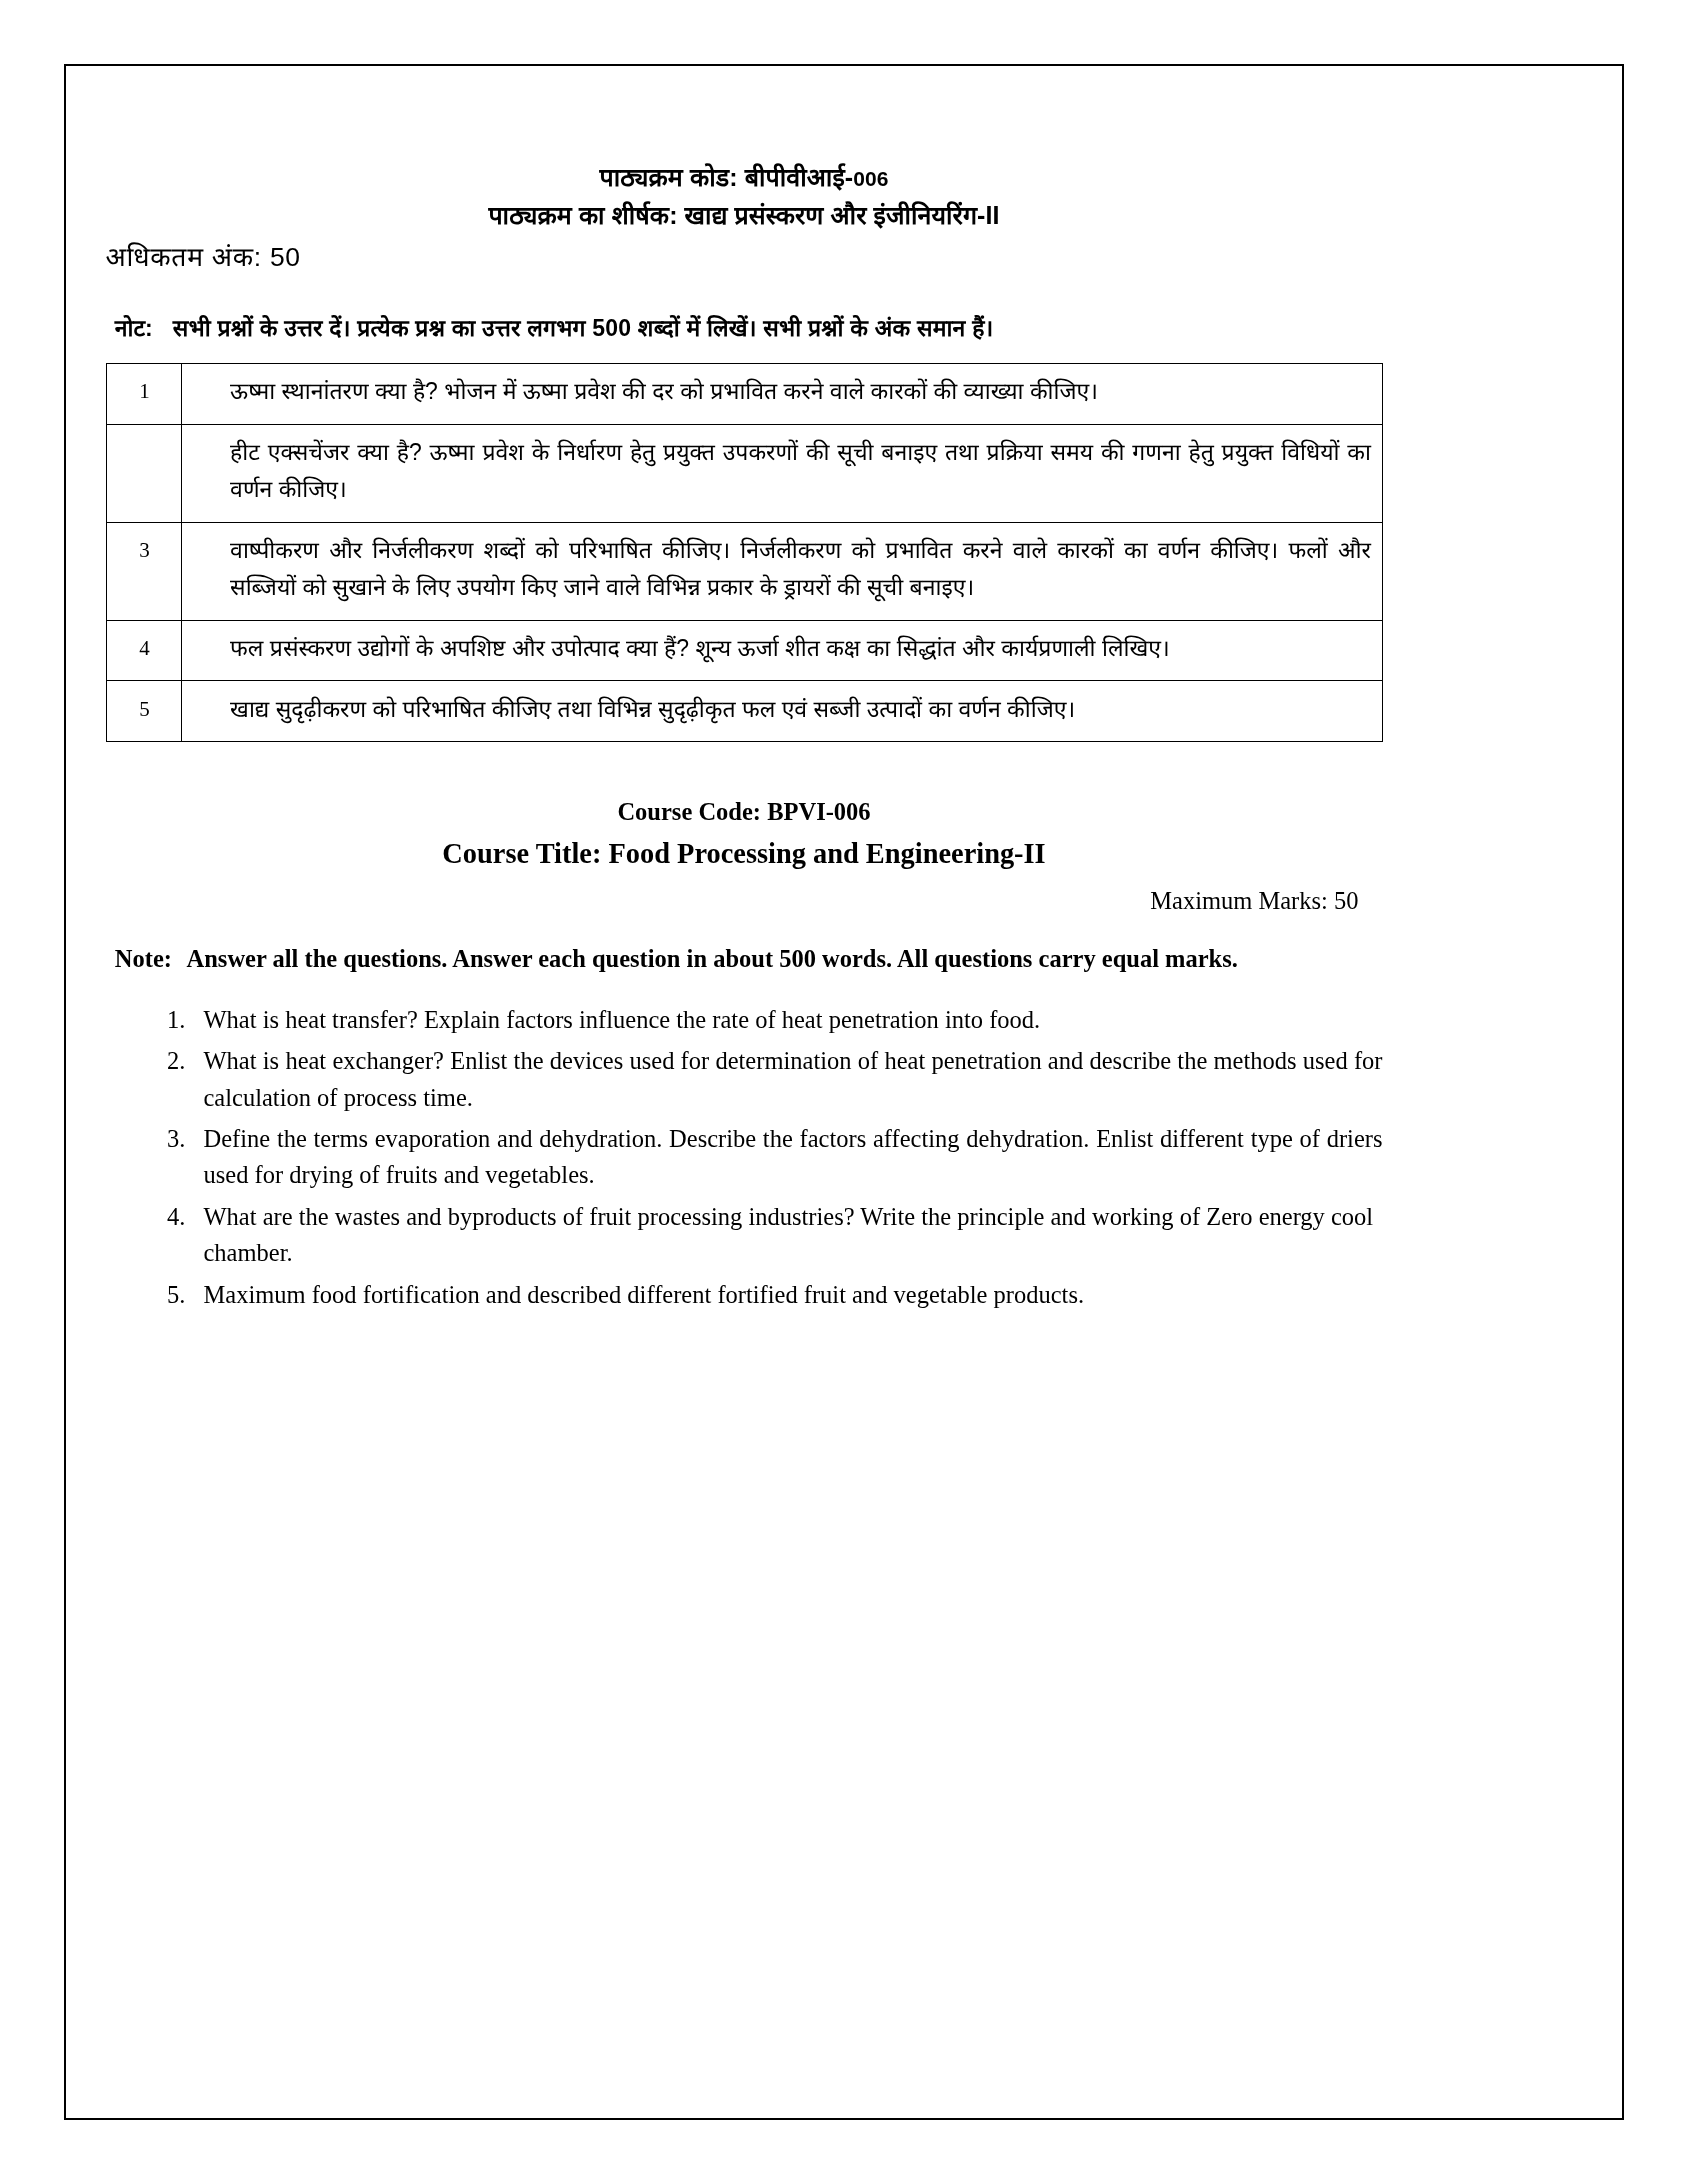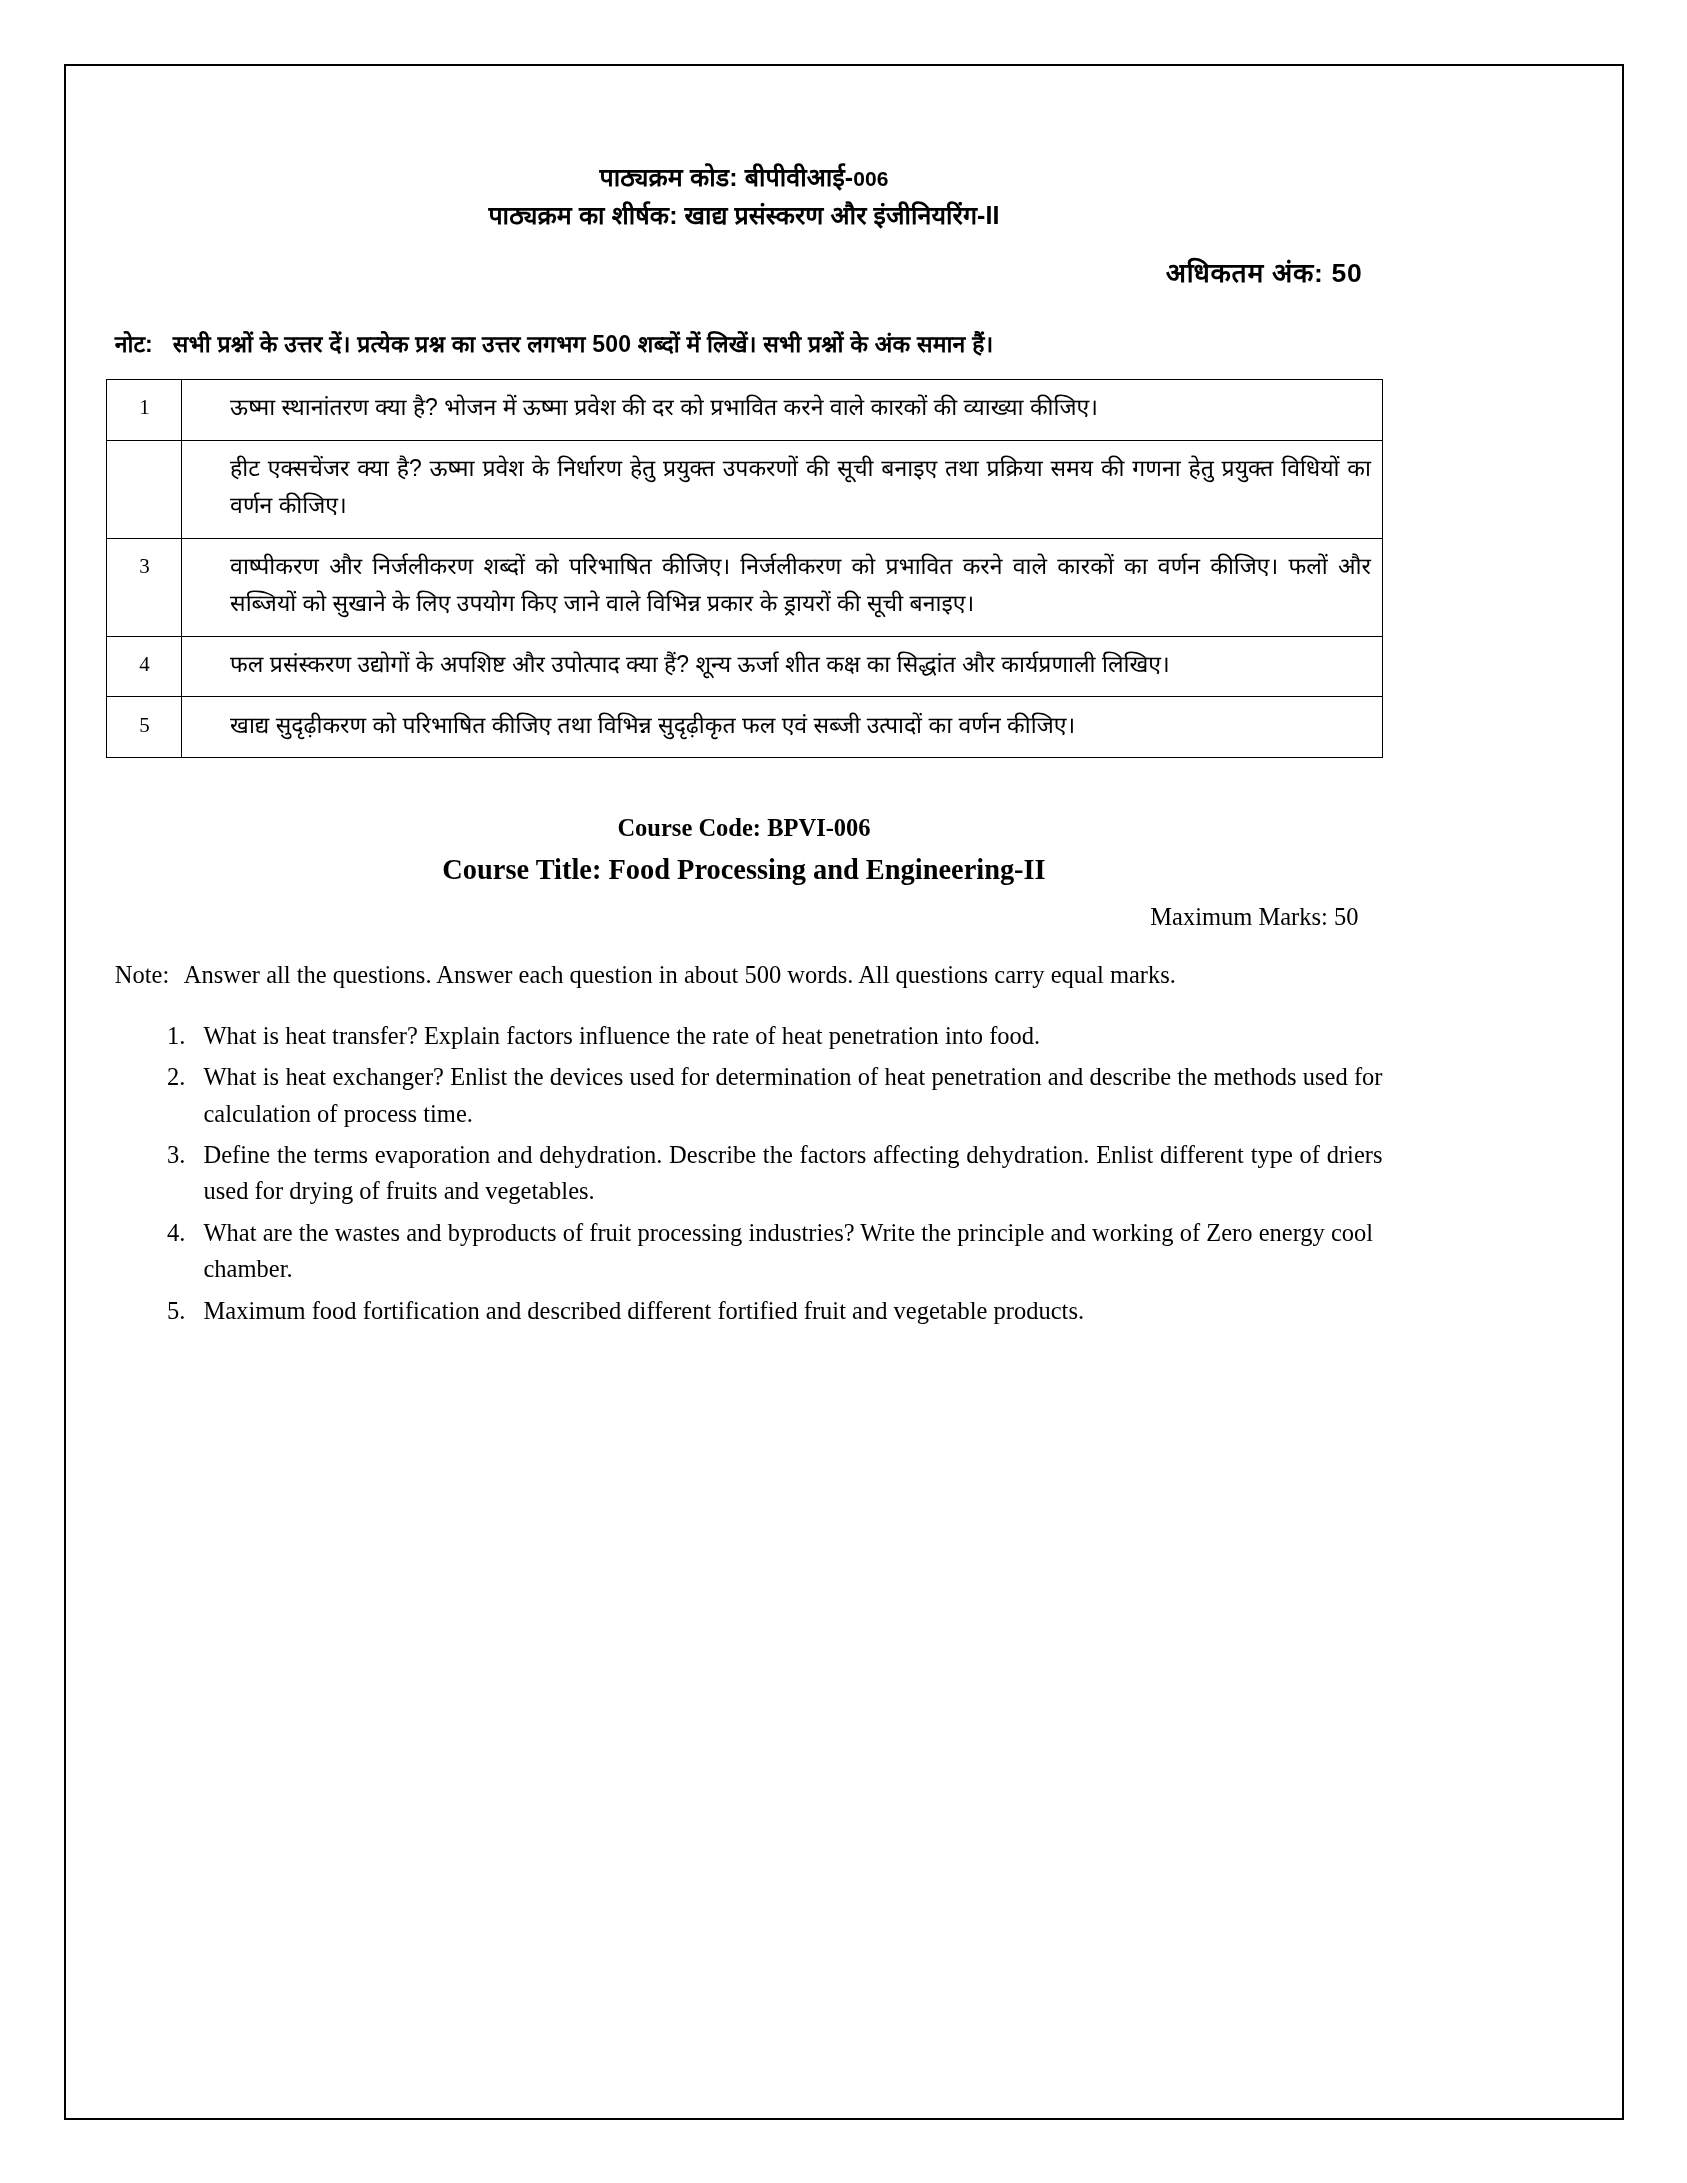--- a/index.html
+++ b/index.html
@@ -44,24 +44,24 @@
     text-align: center;
     font-weight: bold;
     font-size: 25px;
     line-height: 1.5;
     letter-spacing: 0.1px;
   }
   .hindi-head .code-num {
     font-size: 21px;
   }
   .hindi-marks {
-    text-align: right;
-    font-weight: bold;
+    text-align: left;
+    font-weight: normal;
     font-size: 26.5px;
-    margin-top: 20px;
+    margin-top: 4px;
     padding-right: 20px;
     letter-spacing: 0.7px;
   }
   .hindi-note {
     margin-top: 34px;
     font-weight: bold;
     font-size: 23px;
     line-height: 1.75;
     display: flex;
     align-items: center;
@@ -122,21 +122,21 @@
     margin-top: 2.6px;
   }
   .eng-marks {
     text-align: right;
     font-size: 24.5px;
     margin-top: 12px;
     padding-right: 24px;
   }
   .eng-note {
     margin-top: 26.5px;
-    font-weight: normal;
+    font-weight: bold;
     font-size: 24.5px;
     line-height: 1.5;
     display: flex;
     align-items: flex-start;
     padding-left: 9.3px;
   }
   .eng-note .note-label {
     flex: 0 0 auto;
     padding-right: 14.6px;
   }

